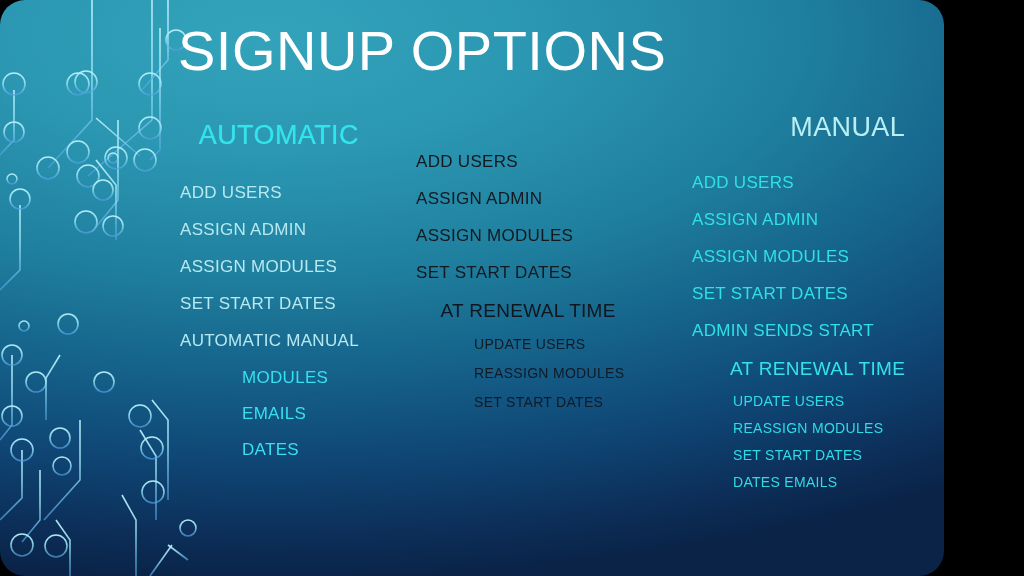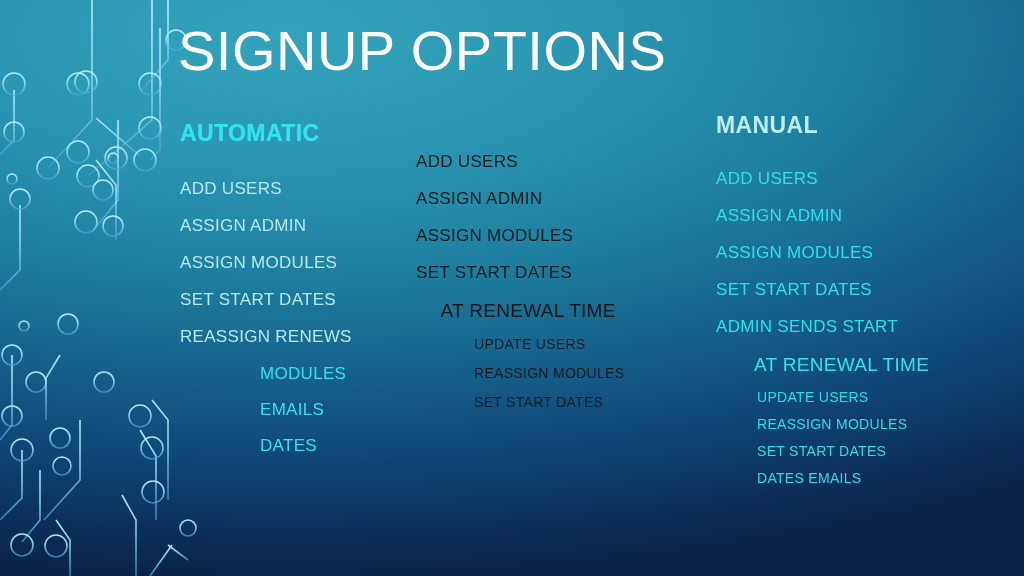--- a/index.html
+++ b/index.html
@@ -2,26 +2,27 @@
 <html><head>
 <meta charset="utf-8">
 <style>
   html, body {
     margin: 0;
     padding: 0;
     background: #000;
   }
   #slide {
     position: relative;
-    width: 1024px;
+    width: 944px;
     height: 576px;
     overflow: hidden;
     font-family: "Liberation Sans", sans-serif;
     background:
       radial-gradient(ellipse 130% 95% at 28% 6%, #33a3bb 0%, #2b97b2 22%, #1f7f9e 44%, #15628a 62%, #0f4675 78%, #0c2e58 92%, #0a2347 100%);
+    border-radius: 25px;
   }
   
   #circuit {
     position: absolute;
     left: 0; top: 0;
     width: 210px;
     height: 576px;
     pointer-events: none;
   }
   
@@ -30,24 +31,25 @@
     left: 178px;
     top: 18px;
     font-size: 56px;
     font-weight: 400;
     letter-spacing: 0.5px;
     color: #ffffff;
     white-space: nowrap;
   }
   .col { position: absolute; }
   .col-head {
-    font-size: 23px;
-    font-weight: 700;
+    font-size: 27px;
+    font-weight: 400;
     letter-spacing: 0.4px;
     white-space: nowrap;
+    text-align: right;
   }
   .item {
     font-size: 17px;
     font-weight: 400;
     letter-spacing: 0.3px;
     white-space: nowrap;
   }
   .sub-head {
     font-size: 19px;
     font-weight: 400;
@@ -60,35 +62,35 @@
     font-weight: 400;
     letter-spacing: 0.3px;
     white-space: nowrap;
   }
 
   
   #col-automatic { left: 180px; top: 120px; }
   #col-automatic .col-head { color: #2fe6ef; text-shadow: 0 0 1px rgba(120,240,255,.5); }
   #col-automatic .items { margin-top: 32px; }
   #col-automatic .item { color: #b6e9f1; margin-bottom: 17px; }
-  #col-automatic .sub { margin-top: 14px; margin-left: 80px; }
+  #col-automatic .sub { margin-top: 14px; margin-left: 62px; }
   #col-automatic .sub-item { color: #38dff0; margin-bottom: 16px; font-size: 17px; }
 
   
   #col-semi { left: 416px; top: 120px; }
   #col-semi .col-head { color: #12161f; }
   #col-semi .items { margin-top: 32px; }
   #col-semi .item { color: #14191f; margin-bottom: 17px; }
   #col-semi .sub { margin-top: 12px; }
   #col-semi .sub-head { color: #10161e; margin-left: 16px; }
   #col-semi .sub-items { margin-top: 14px; margin-left: 58px; }
   #col-semi .sub-item { color: #101b26; margin-bottom: 13px; }
 
   
-  #col-manual { left: 716px; top: 112px; }
+  #col-manual { left: 692px; top: 112px; }
   #col-manual .col-head { color: #b9eef3; }
   #col-manual .items { margin-top: 30px; }
   #col-manual .item { color: #2fe0e8; margin-bottom: 17px; }
   #col-manual .sub { margin-top: 10px; }
   #col-manual .sub-head { color: #35e2ea; margin-left: 38px; }
   #col-manual .sub-items { margin-top: 13px; margin-left: 41px; }
   #col-manual .sub-item { color: #2fdce6; margin-bottom: 11px; }
 </style>
 </head>
 <body>
@@ -196,21 +198,21 @@
 
   <div class="title">SIGNUP OPTIONS</div>
 
   <div class="col" id="col-automatic">
     <div class="col-head">AUTOMATIC</div>
     <div class="items">
       <div class="item">ADD USERS</div>
       <div class="item">ASSIGN ADMIN</div>
       <div class="item">ASSIGN MODULES</div>
       <div class="item">SET START DATES</div>
-      <div class="item">REASSIGN RENEWS</div>
+      <div class="item">AUTOMATIC MANUAL</div>
     </div>
     <div class="sub">
       <div class="sub-item">MODULES</div>
       <div class="sub-item">EMAILS</div>
       <div class="sub-item">DATES</div>
     </div>
   </div>
 
   <div class="col" id="col-semi">
     <div class="items">

